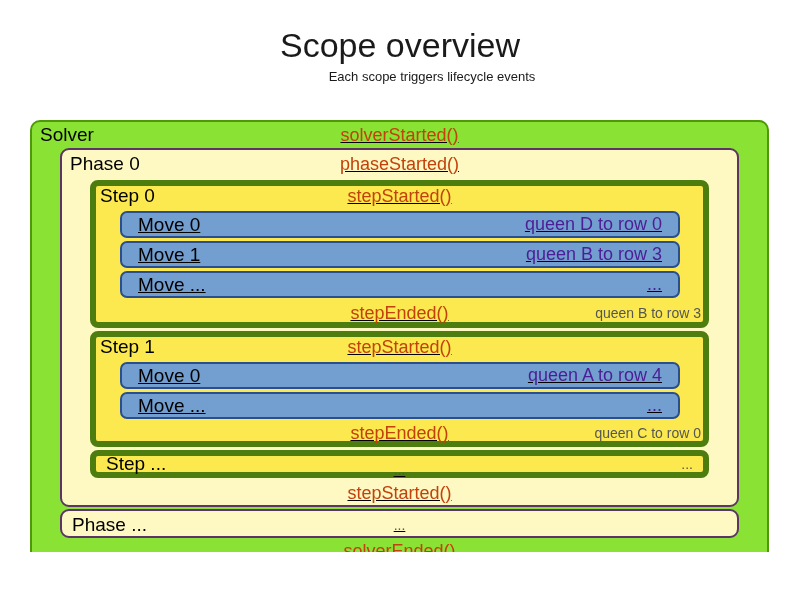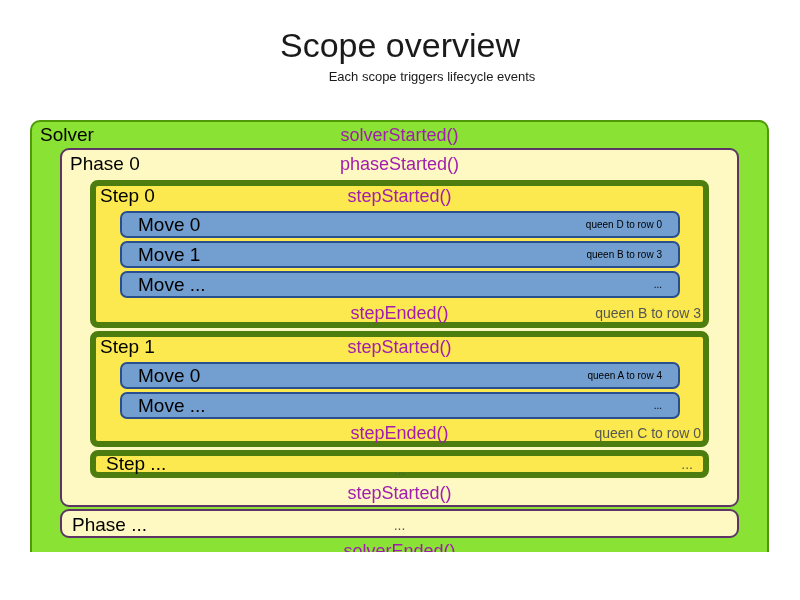--- a/index.html
+++ b/index.html
@@ -7,44 +7,44 @@
     position:relative; width:800px; height:552px; background:#ffffff;
     font-family:"Liberation Sans", sans-serif; overflow:hidden;
   }
   .title {
     position:absolute; top:26px; left:0; width:100%；
     text-align:center; font-size:34px; color:#1a1a1a;
   }
   .title { position:absolute; top:26px; left:0; width:100%; text-align:center; font-size:34px; color:#1a1a1a; }
   .subtitle { position:absolute; top:69px; left:0; width:100%; text-align:center; font-size:13px; color:#1a1a1a;padding-left:32px; }
 
-  .box, .row { position:absolute; box-sizing:border-box; }
+  .box, .row { position:absolute; box-sizing:border-box;text-decoration:underline; }
 
   .solver-box  { background:#8AE234; border:2px solid #4E9A06; border-radius:10px; }
   .phase-box   { background:#fef9c3; border:2px solid #5C3566; border-radius:9px; }
   .step-box    { background:#FCE94F; border:6px solid #4d7c0f; border-radius:8px; }
   .move-box    {
     background:#729FCF; border:2px solid #2A4F8F; border-radius:7px;
     display:flex; align-items:center; justify-content:space-between; padding:0 16px;
   }
 
   .scope-label {
     position:absolute; left:10px; top:50%; transform:translateY(-50%);
     font-size:19px; color:#000; white-space:nowrap;
   }
   .event-label {
     display:block; width:100%; text-align:center;
-    font-size:18px; color:#a21caf; white-space:nowrap;
+    font-size:18px; color:#c2410c; white-space:nowrap;
   }
   .annot {
     position:absolute; right:8px; top:50%; transform:translateY(-50%);
     font-size:14px; color:#555753; white-space:nowrap;
   }
   .move-label { font-size:19px; color:#000; white-space:nowrap; }
-  .move-annot { font-size:10px; color:#000000; white-space:nowrap; }
+  .move-annot { font-size:18px; color:#4c1d95; white-space:nowrap; }
   .dots-center { display:block; width:100%; text-align:center; font-size:14px; color:#555753; }
   .dots-right { position:absolute; right:10px; top:50%; transform:translateY(-50%); font-size:14px; color:#555753; }
 
   
   .solver-pos    { left:30px;  top:120px; width:739px; height:447px; }
   .solver-header { left:30px;  top:121px; width:739px; height:28px;  line-height:28px; }
   .phase0-pos    { left:60px;  top:148px; width:679px; height:359px; }
   .phase0-header { left:60px;  top:150px; width:679px; height:28px;  line-height:28px; }
   .step0-pos     { left:90px;  top:180px; width:619px; height:148px; }
   .step0-header  { left:90px;  top:182px; width:619px; height:28px;  line-height:28px; }

